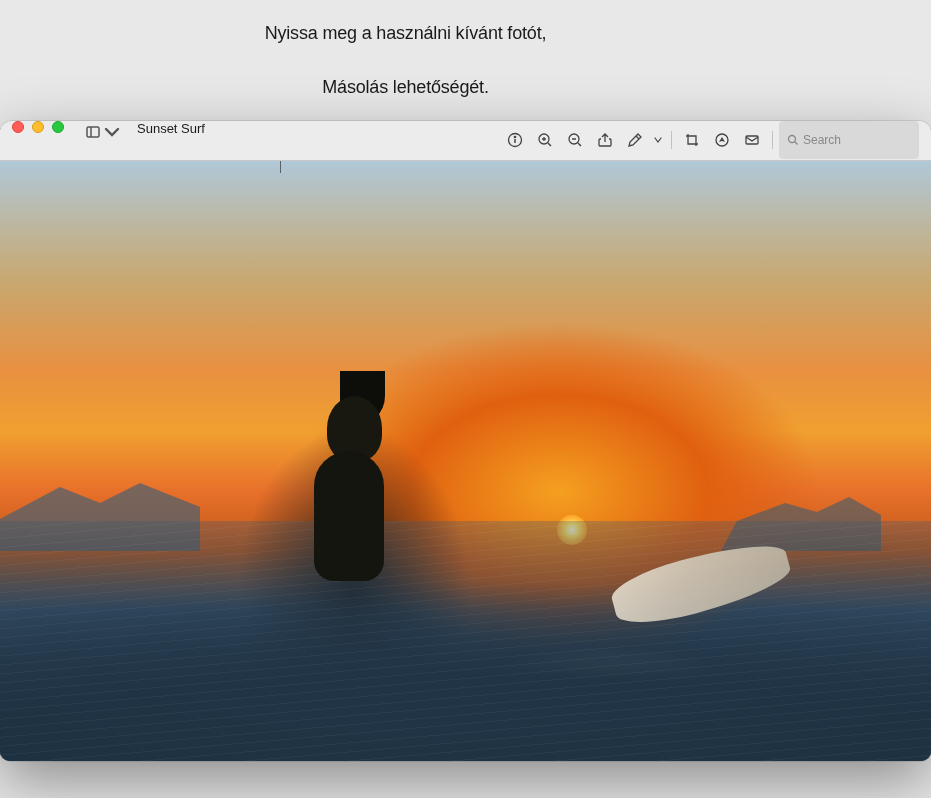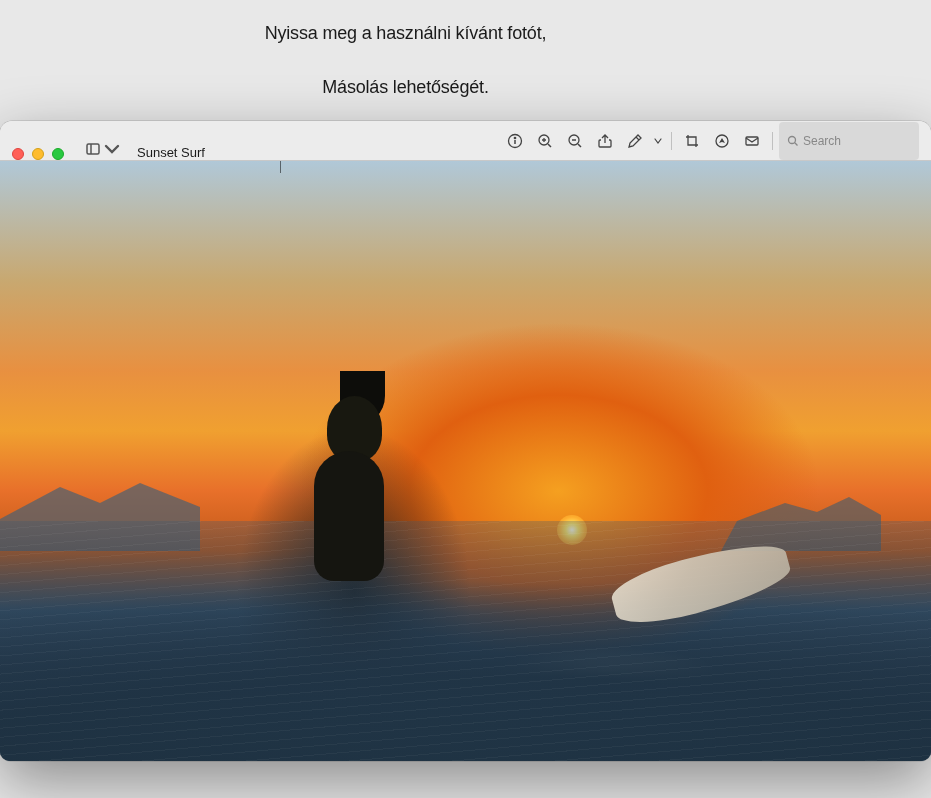--- a/index.html
+++ b/index.html
@@ -35,21 +35,21 @@
       box-shadow: 0 20px 60px rgba(0,0,0,0.4), 0 0 0 0.5px rgba(0,0,0,0.2);
       display: flex;
       flex-direction: column;
     }
 
     .titlebar {
       height: 40px;
       background: #ececec;
       border-bottom: 1px solid #c8c8c8;
       display: flex;
-      align-items: flex-end;
+      align-items: flex-start;
       padding: 0 12px;
       gap: 8px;
       flex-shrink: 0;
       position: relative;
     }
 
     .traffic-lights {
       display: flex;
       gap: 8px;
       align-items: center;

